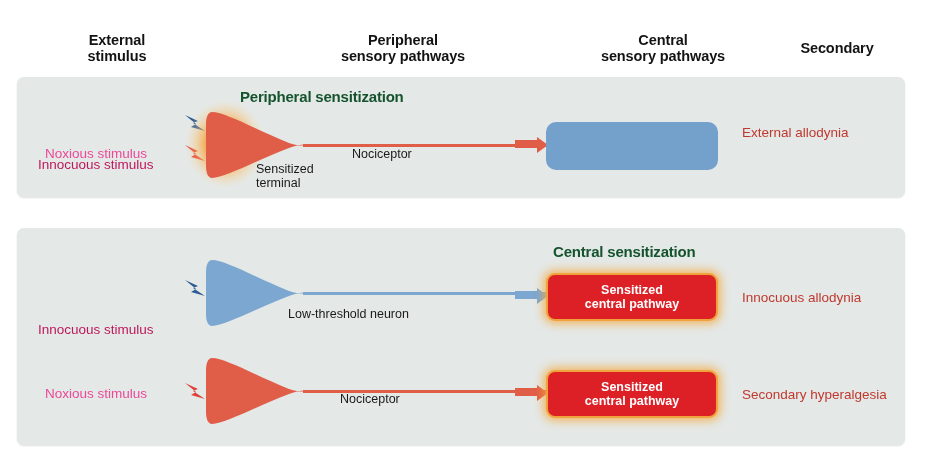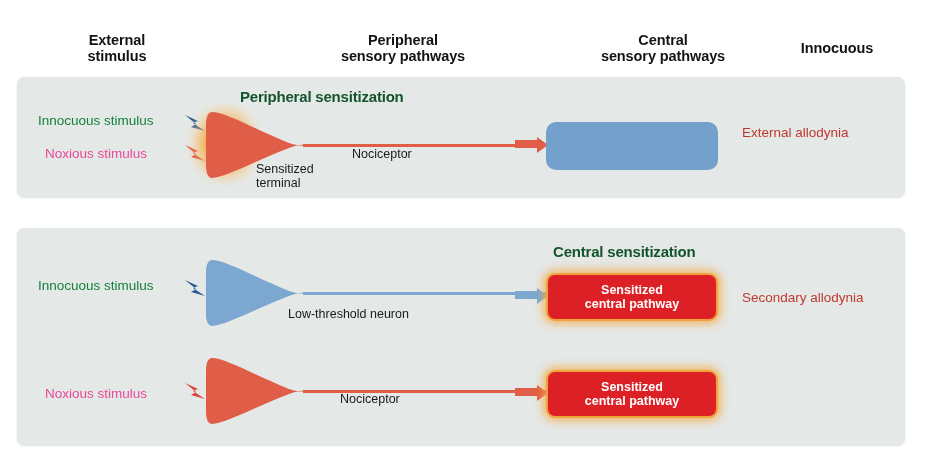--- a/index.html
+++ b/index.html
@@ -26,21 +26,21 @@
     position:absolute;background:#E4E8E6;border-radius:7px;
     box-shadow:0 1px 2px rgba(0,0,0,.13);
   }
   #panel-1{left:17px;top:77px;width:888px;height:120px;}
   #panel-2{left:17px;top:228px;width:888px;height:217px;}
 
   
   .stim{
     position:absolute;font-size:13.5px;line-height:15px;white-space:nowrap;
   }
-  .stim.inn{color:#15803d;}
+  .stim.inn{color:#be185d;margin-top:44px;}
   .stim.nox{color:#ec4899;}
   #stim-innocuous-1{left:38px;top:113px;}
   #stim-noxious-1{left:45px;top:146px;}
   #stim-innocuous-2{left:38px;top:278px;}
   #stim-noxious-2{left:45px;top:386px;}
 
   
   .bolt{position:absolute;width:30px;height:26px;}
 
   
@@ -104,21 +104,21 @@
   </div>
   <div class="hdr" id="hdr-peripheral">
     <span>Peripheral</span><br>
     <span>sensory pathways</span>
   </div>
   <div class="hdr" id="hdr-central">
     <span>Central</span><br>
     <span>sensory pathways</span>
   </div>
   <div class="hdr" id="hdr-sensation">
-    <span>Innocuous</span>
+    <span>Secondary</span>
   </div>
 
   <div class="panel" id="panel-1"></div>
 
   <div class="redtitle" id="title-peripheral">Peripheral sensitization</div>
 
   <div class="stim inn" id="stim-innocuous-1">Innocuous stimulus</div>
   <div class="stim nox" id="stim-noxious-1">Noxious stimulus</div>
 
   <div class="bolt" style="left:183px;top:112px;">
@@ -191,21 +191,21 @@
 
   <div class="lbl" id="lbl-lowthreshold">Low-threshold neuron</div>
 
   <div class="box-red" id="box-red-1">
     <div>
       <span>Sensitized</span><br>
       <span>central pathway</span>
     </div>
   </div>
 
-  <div class="sens" id="sens-allodynia-2">Secondary allodynia</div>
+  <div class="sens" id="sens-allodynia-2">Innocuous allodynia</div>
 
   <div class="stim nox" id="stim-noxious-2">Noxious stimulus</div>
 
   <div class="bolt" style="left:183px;top:380px;">
     <svg width="30" height="26" viewBox="0 0 30 26">
       <polygon points="2,3 15,9 10,11 22,19 8,15 13,12" fill="#E0413B"></polygon>
     </svg>
   </div>
 
   <svg style="position:absolute;left:200px;top:353px;" width="350" height="80" viewBox="0 0 350 80">
@@ -221,14 +221,15 @@
 
   <div class="lbl" id="lbl-nociceptor-2">Nociceptor</div>
 
   <div class="box-red" id="box-red-2">
     <div>
       <span>Sensitized</span><br>
       <span>central pathway</span>
     </div>
   </div>
 
+  <div class="sens" id="sens-hyper-2">Secondary hyperalgesia</div>
 
 </div>
 
 </body></html>

